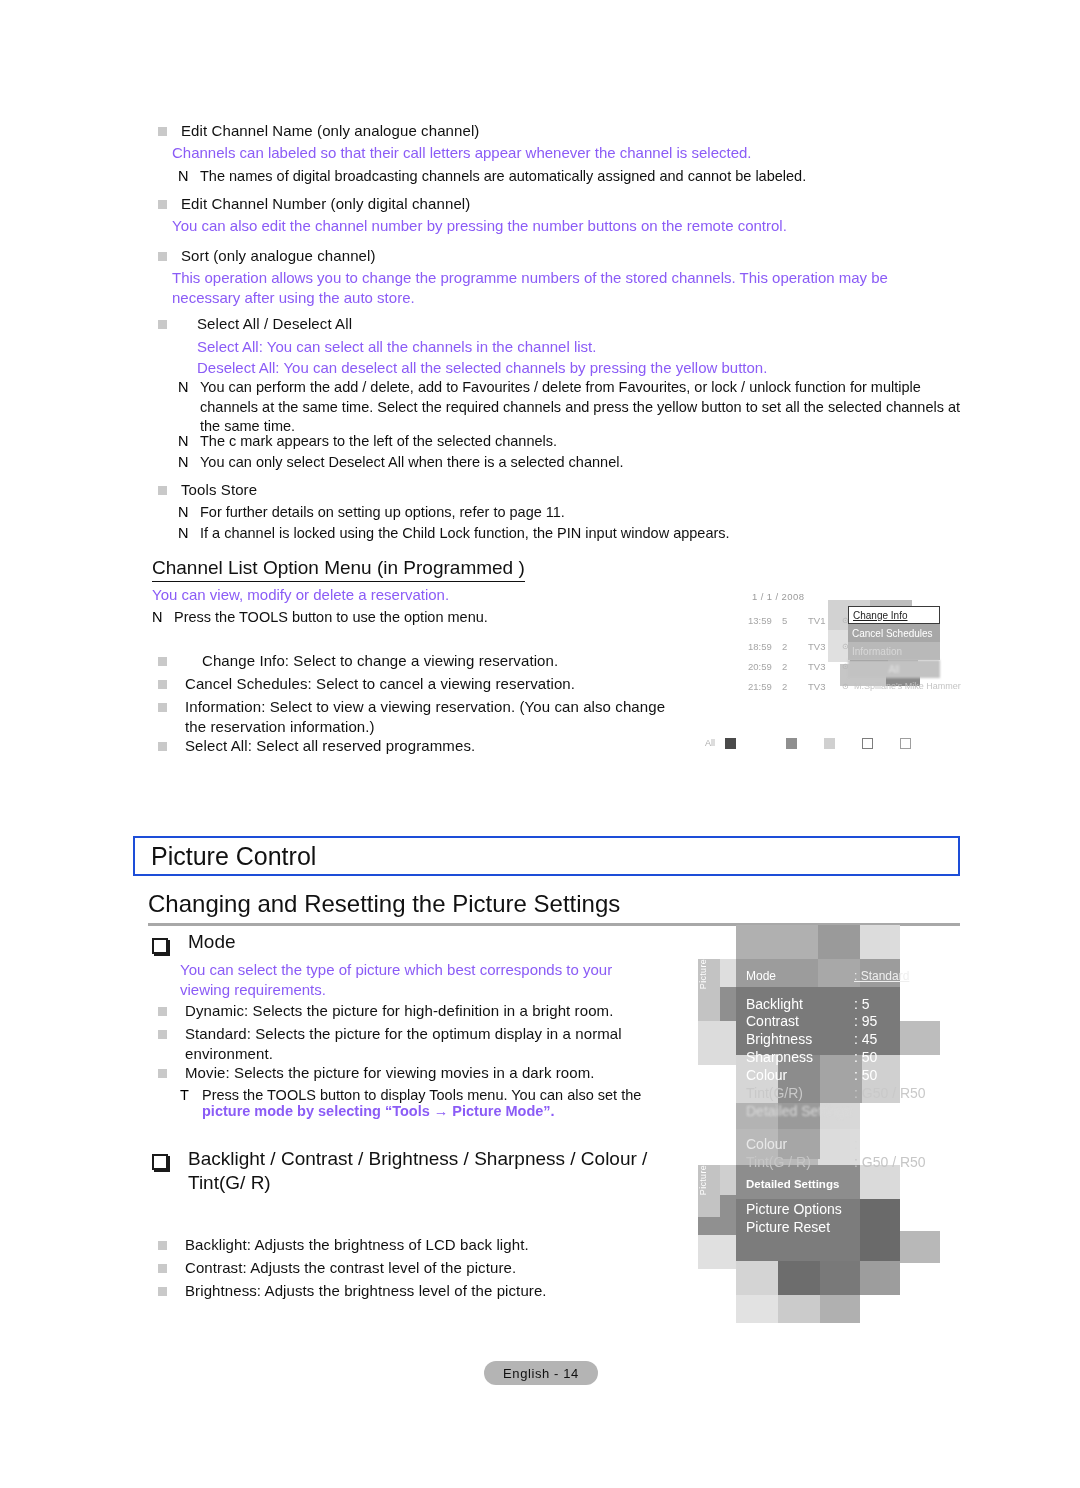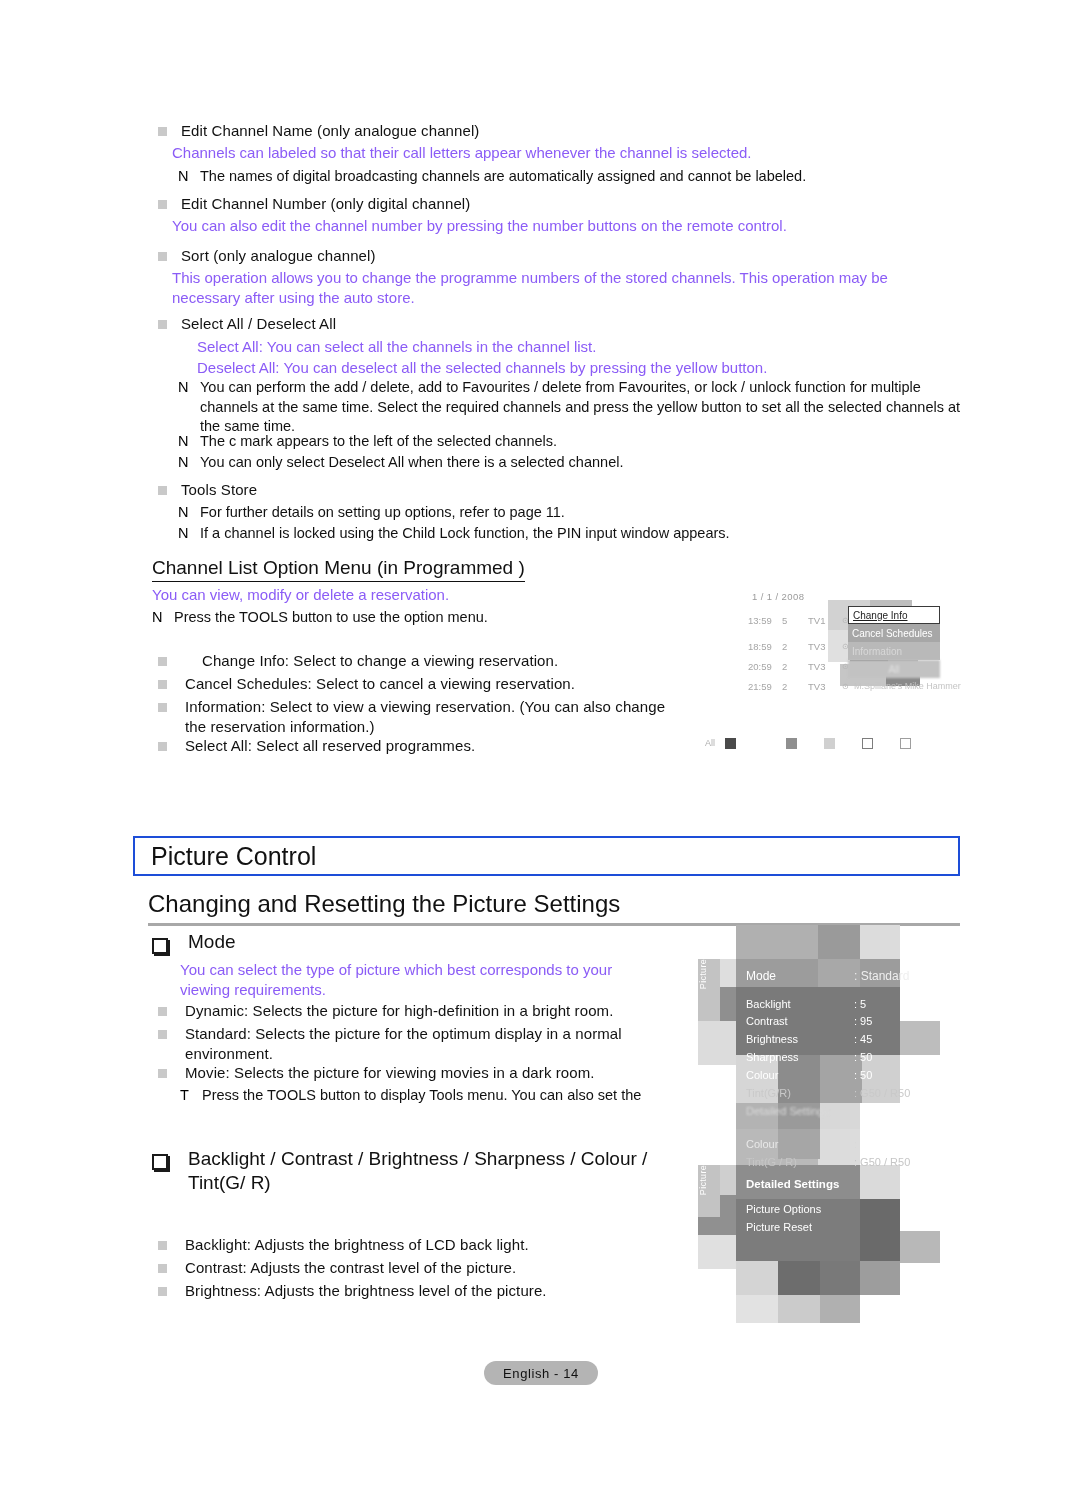--- a/index.html
+++ b/index.html
@@ -204,21 +204,21 @@
     writing-mode: vertical-rl;
     transform: rotate(180deg);
     padding-top: 4px;
     letter-spacing: 0.3px;
   }
   .menu-row {
     position: absolute;
     height: 17px;
     display: flex;
     align-items: center;
-    font-size: 11px;
+    font-size: 14px;
     color: #ffffff;
     white-space: nowrap;
   }
   .menu-row .k { position: absolute; left: 10px; }
   .menu-row .v { position: absolute; left: 118px; }
 
   
   .footer {
     position: absolute;
     left: 484px;
@@ -257,21 +257,21 @@
   <div class="plain" style="left:172px; top:216px; width:790px;">You can also edit the channel number by pressing the number buttons on the remote control.</div>
 
   <div class="row" style="left:158px; top:246px; width:800px;">
     <div class="sq-bullet"></div>
     <div class="txt" style="margin-left:14px;">Sort (only analogue channel)</div>
   </div>
   <div class="plain" style="left:172px; top:268px; width:788px;">This operation allows you to change the programme numbers of the stored channels. This operation may be necessary after using the auto store.</div>
 
   <div class="row" style="left:158px; top:314px; width:800px;">
     <div class="sq-bullet"></div>
-    <div class="txt" style="margin-left:14px;">Select All / Deselect All</div>
+    <div class="txt" style="margin-left:30px;">Select All / Deselect All</div>
   </div>
   <div class="plain" style="left:197px; top:337px;">Select All: You can select all the channels in the channel list.</div>
   <div class="plain" style="left:197px; top:358px;">Deselect All: You can deselect all the selected channels by pressing the yellow button.</div>
 
   <div class="row" style="left:178px; top:378px; width:785px;">
     <div class="note-mark">N</div>
     <div class="txt-sm">You can perform the add / delete, add to Favourites / delete from Favourites, or lock / unlock function for multiple channels at the same time. Select the required channels and press the yellow button to set all the selected channels at the same time.</div>
   </div>
   <div class="row" style="left:178px; top:432px; width:785px;">
     <div class="note-mark">N</div>
@@ -400,20 +400,21 @@
   </div>
   <div class="row" style="left:158px; top:1063px; width:520px;">
     <div class="sq-bullet"></div>
     <div class="txt" style="margin-left:18px;">Movie: Selects the picture for viewing movies in a dark room.</div>
   </div>
 
   <div class="row" style="left:180px; top:1086px; width:500px;">
     <div class="note-mark">T</div>
     <div class="txt-sm">Press the TOOLS button to display  Tools  menu. You can also set the </div>
   </div>
+  <div class="plain" style="left:202px; top:1101px; font-size:14.5px; font-weight:bold;">picture mode by selecting “Tools → Picture Mode”.</div>
 
   <div class="row" style="left:152px; top:1147px; width:545px;">
     <div class="open-bullet"></div>
     <div style="margin-left:20px; font-size:19px; line-height:24px; color:#111; width:505px;">Backlight / Contrast / Brightness / Sharpness / Colour / Tint(G/ R)</div>
   </div>
 
   <div class="row" style="left:158px; top:1235px; width:520px;">
     <div class="sq-bullet"></div>
     <div class="txt" style="margin-left:18px;">Backlight: Adjusts the brightness of LCD back light.</div>
   </div>
@@ -444,21 +445,21 @@
     <div class="mosaic" style="left:56px;  top:178px; width:42px;  height:30px;  background:#b3b3b3;"></div>
     <div class="mosaic" style="left:98px;  top:178px; width:42px;  height:30px;  background:#9a9a9a;"></div>
     <div class="mosaic" style="left:140px; top:178px; width:40px;  height:30px;  background:#d8d8d8;"></div>
 
     <div class="menu-side" style="left:18px; top:34px; height:62px;">
       <span>Picture</span>
     </div>
 
     <div class="menu-row" style="left:56px; top:42px; width:170px; font-size:12px;">
       <span class="k">Mode</span>
-      <span class="v" style="color:#efefef;">: Standard</span>
+      <span class="v" style="color:#efefef;text-decoration:underline;">: Standard</span>
     </div>
     <div class="menu-row" style="left:56px; top:70px; width:170px;">
       <span class="k">Backlight</span>
       <span class="v">: 5</span>
     </div>
     <div class="menu-row" style="left:56px; top:87px; width:170px;">
       <span class="k">Contrast</span>
       <span class="v">: 95</span>
     </div>
     <div class="menu-row" style="left:56px; top:105px; width:170px;">

